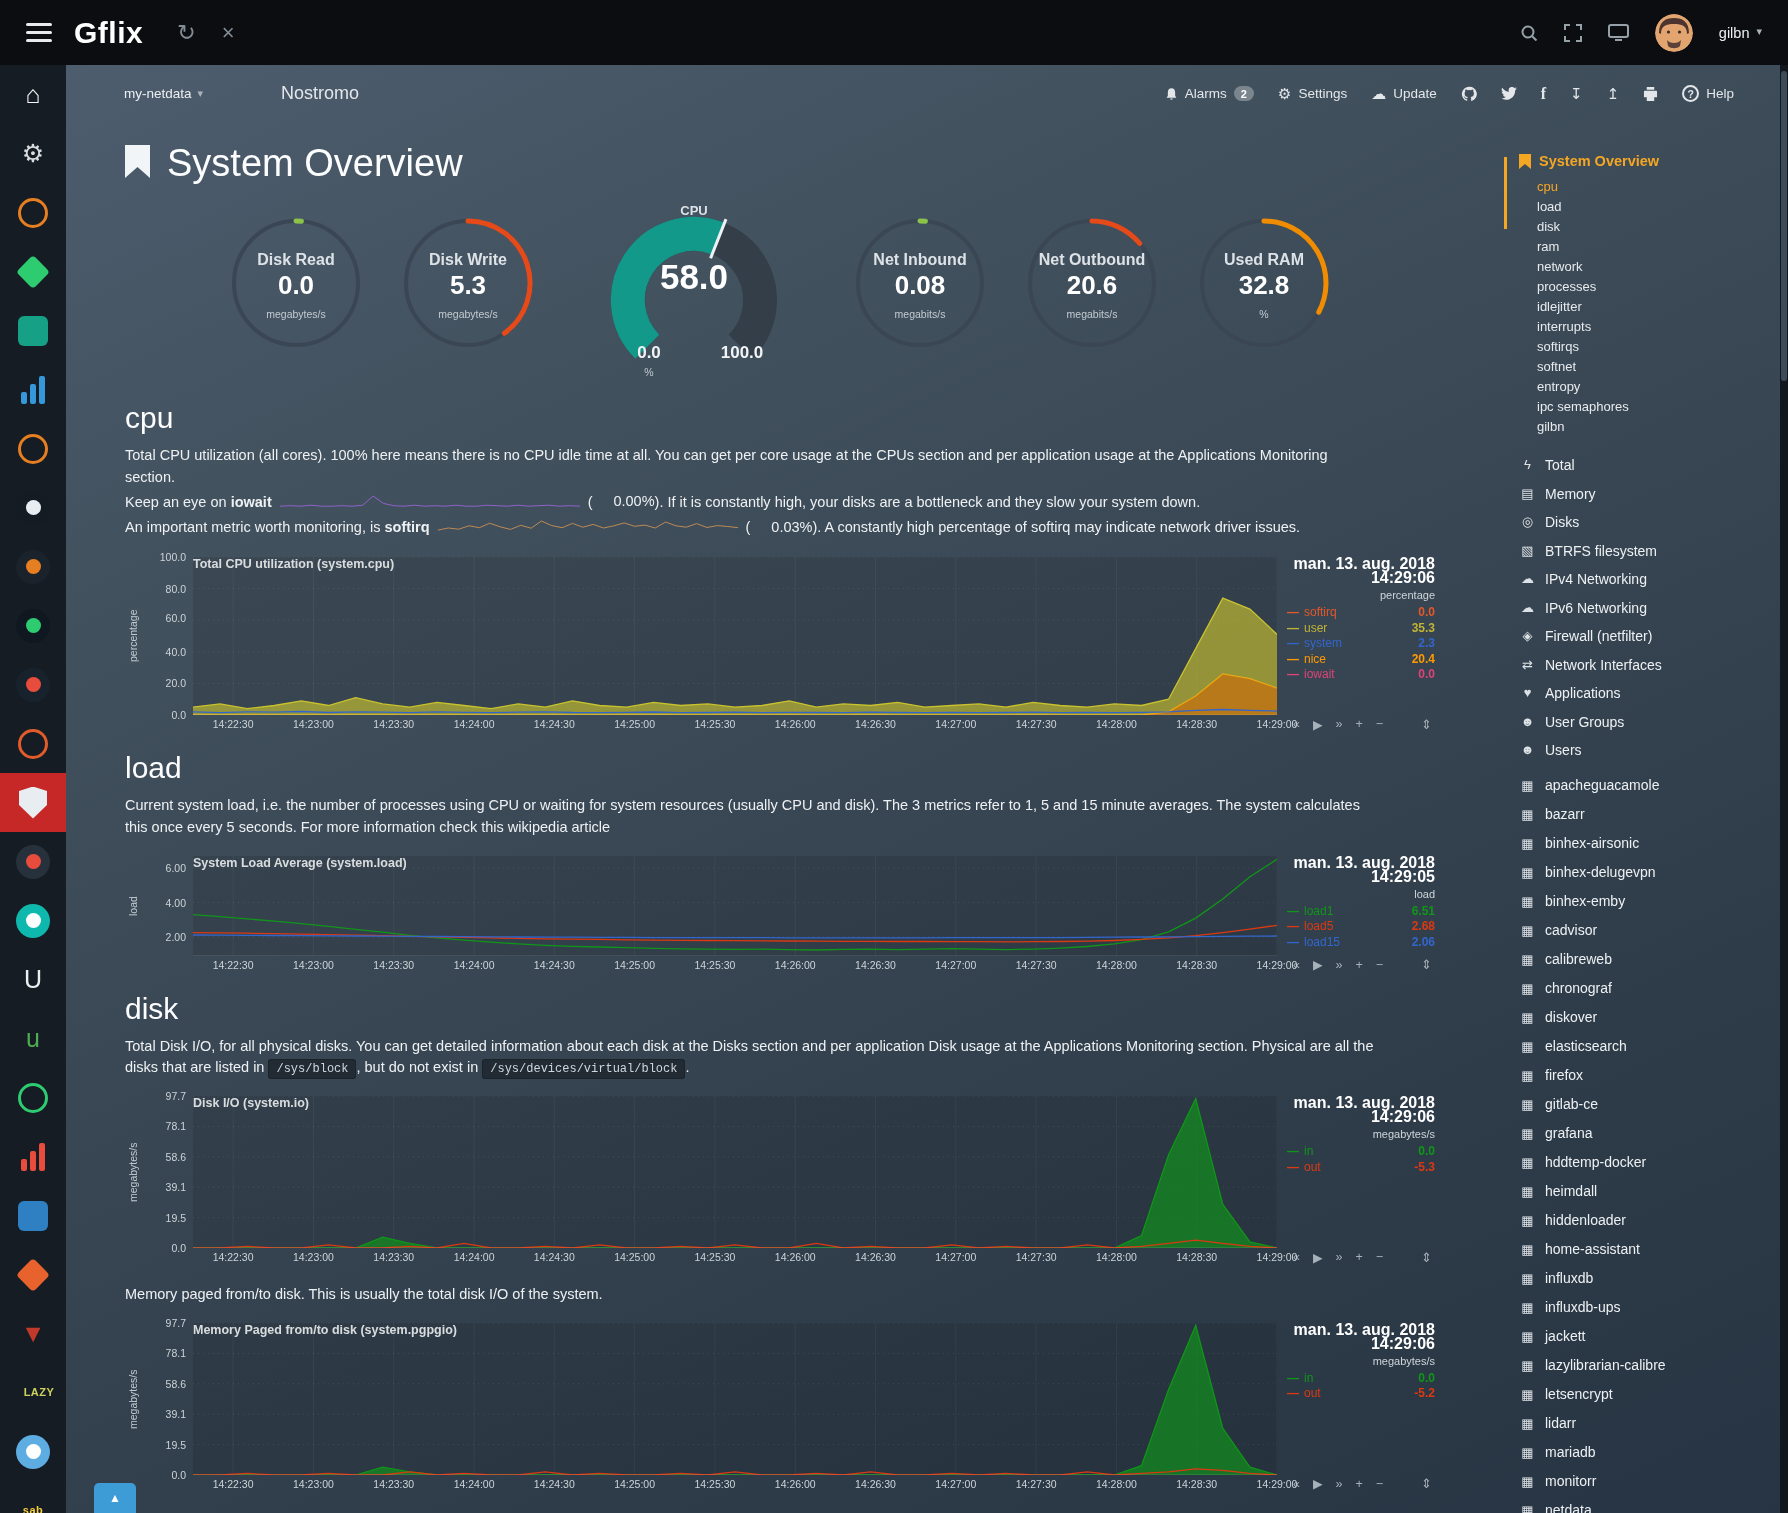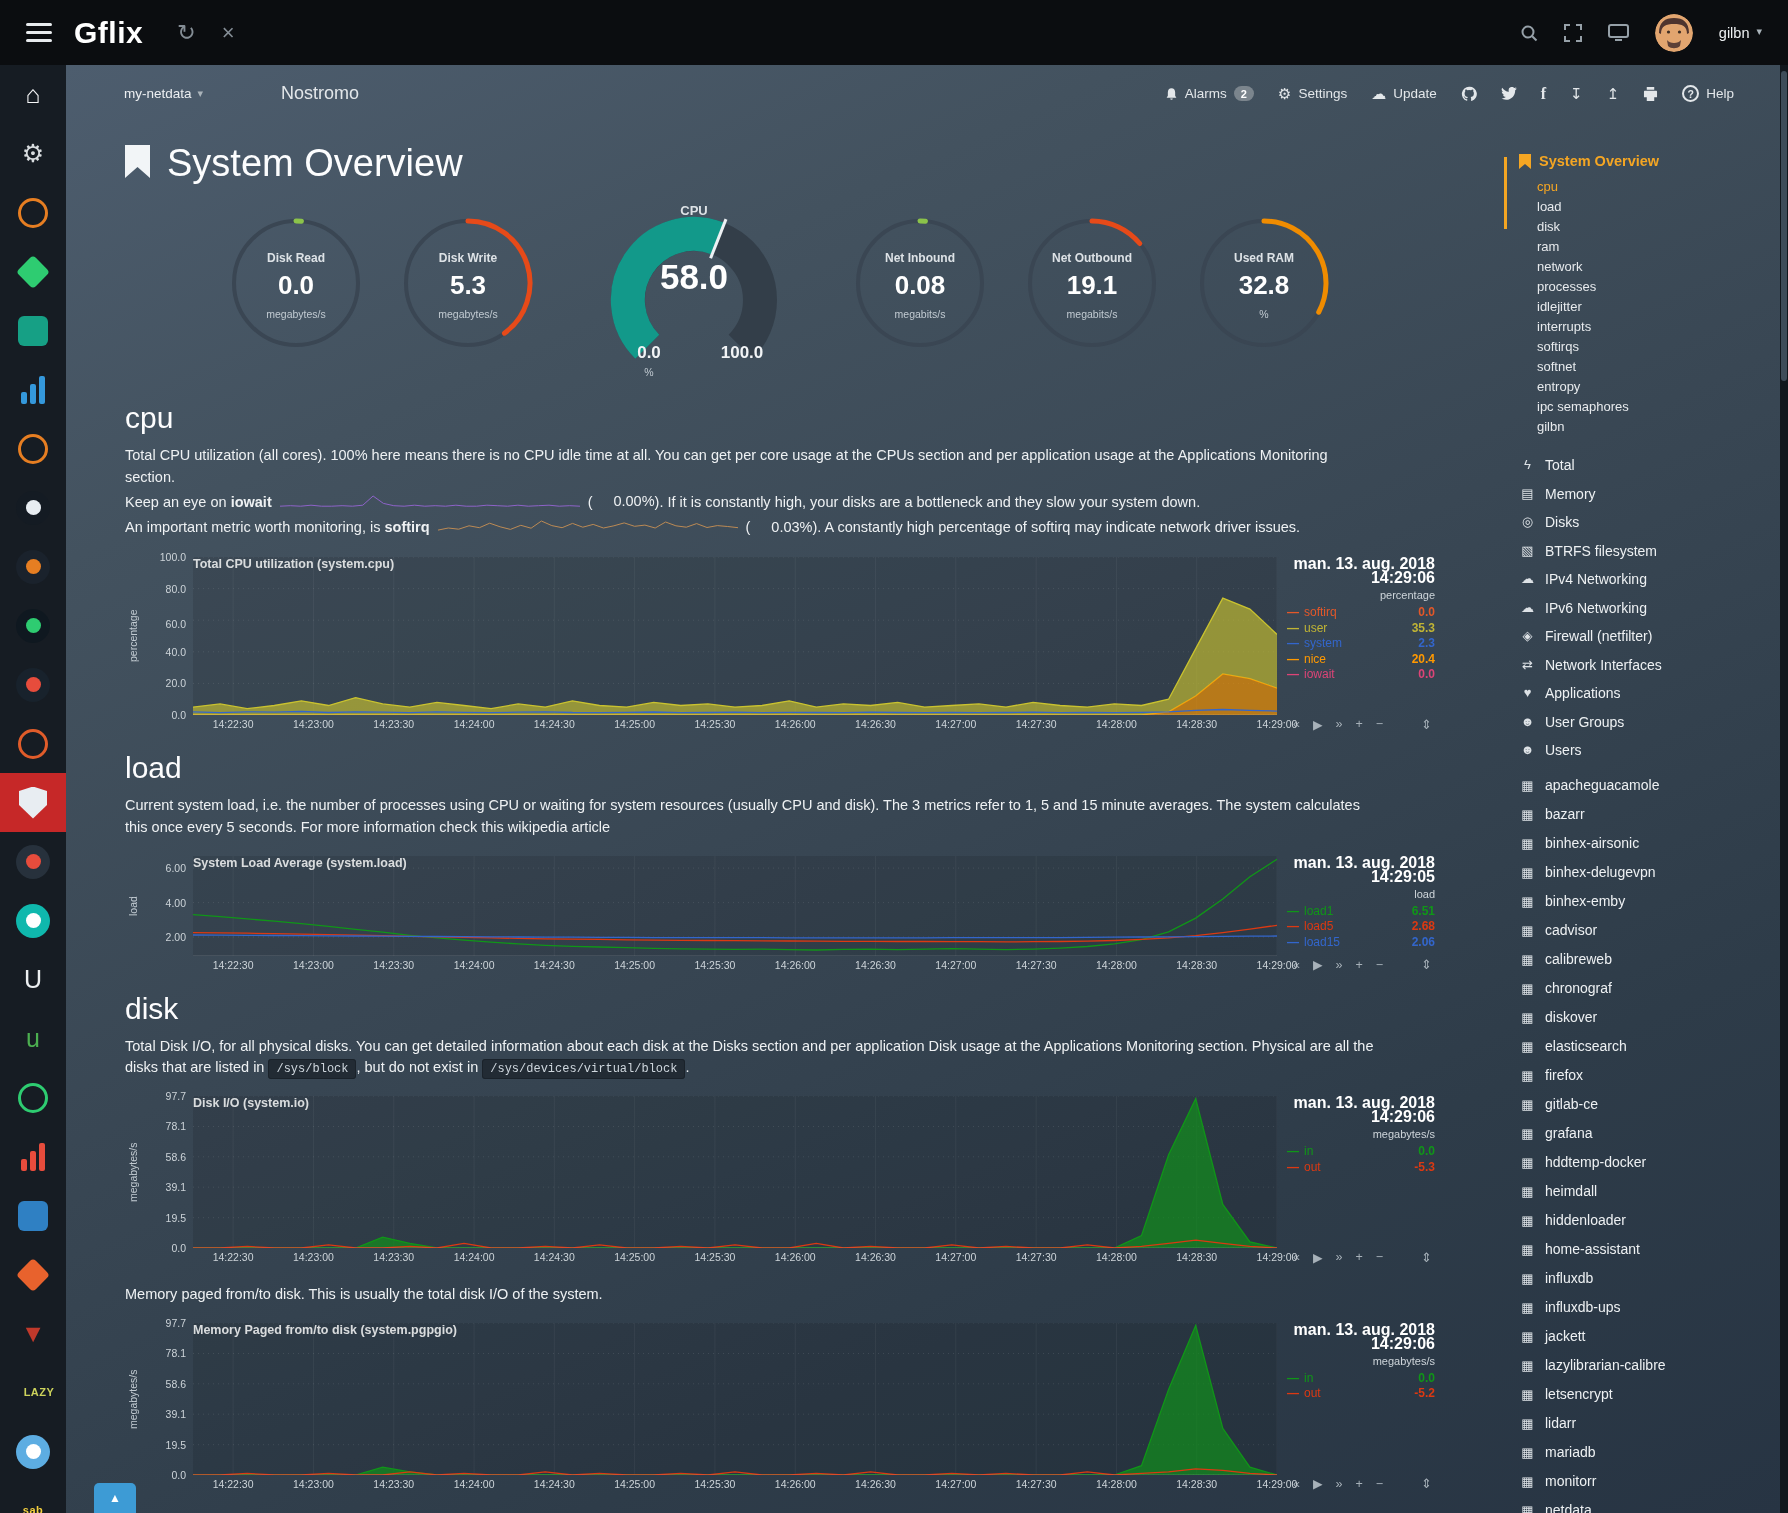--- a/index.html
+++ b/index.html
@@ -45,21 +45,21 @@
 .content{position:absolute;left:0;top:57px;width:1435px;padding:20px 0 0 59px}
 .page-head{display:flex;align-items:center;gap:17px}
 .page-head h1{font-size:38px;font-weight:400;color:#fcfdfe}
 .subtitle{font-size:13.5px;margin-top:7px;color:#e6eaed}
 
 .gauges{width:1310px;height:190px;margin-top:10px;display:flex;align-items:center;justify-content:center;gap:22px}
 .gauge{position:relative;cursor:crosshair}
 .g-small{width:150px;height:166px}
 .g-big{width:230px;height:190px;margin:0 14px}
 .gauge svg{position:absolute;left:50%;transform:translateX(-50%);top:6px}
-.g-label{position:absolute;width:100%;text-align:center;font-size:12px;font-weight:bold;color:#dde2e6}
+.g-label{position:absolute;width:100%;text-align:center;font-size:16px;font-weight:bold;color:#dde2e6}
 .g-small .g-label{top:44px}
 .g-big .g-label{top:8px;font-size:13px}
 .g-value{position:absolute;width:100%;text-align:center;font-weight:bold;color:#fff}
 .g-small .g-value{top:63px;font-size:26px}
 .g-big .g-value{top:62px;font-size:35px}
 .g-unit{position:absolute;width:100%;text-align:center;font-size:10.5px;color:#c2cbd2}
 .g-small .g-unit{top:101px}
 .g-min,.g-max{position:absolute;font-size:17px;font-weight:bold;color:#f2f4f6;top:148px;transform:translateX(-50%)}
 .g-min{left:70px}.g-max{left:163px}
 .g-big .g-unit{left:70px;top:171px;width:auto;transform:translateX(-50%)}
@@ -353,21 +353,21 @@
           <div class="g-label">Net Inbound</div>
           <div class="g-value">0.08</div>
           <div class="g-unit">megabits/s</div>
         </div>
         <div class="gauge g-small">
           <svg width="140" height="140">
             <circle cx="70" cy="70" r="62" fill="none" stroke="#3a4653" stroke-width="4"></circle>
             <path d="M70.0 8.0 A62 62 0 0 1 117.8 30.5" fill="none" stroke="#e64a19" stroke-width="5" stroke-linecap="round"></path>
           </svg>
           <div class="g-label">Net Outbound</div>
-          <div class="g-value">19.1</div>
+          <div class="g-value">20.6</div>
           <div class="g-unit">megabits/s</div>
         </div>
         <div class="gauge g-small">
           <svg width="140" height="140">
             <circle cx="70" cy="70" r="62" fill="none" stroke="#3a4653" stroke-width="4"></circle>
             <path d="M70.0 8.0 A62 62 0 0 1 124.7 99.2" fill="none" stroke="#f08c00" stroke-width="5" stroke-linecap="round"></path>
           </svg>
           <div class="g-label">Used RAM</div>
           <div class="g-value">32.8</div>
           <div class="g-unit">%</div>
@@ -414,21 +414,21 @@
             <span class="lg-dash">—</span>
             <span class="lg-name">iowait</span>
             <span class="lg-val">0.0</span>
           </div>
         </div>
         <div class="chart-main">
           <div class="ycol">
             <div class="yunit">percentage</div>
             <span class="ytick" style="top:-6px">100.0</span>
             <span class="ytick" style="top:26px">80.0</span>
-            <span class="ytick" style="top:61px">60.0</span>
+            <span class="ytick" style="top:55px">60.0</span>
             <span class="ytick" style="top:89px">40.0</span>
             <span class="ytick" style="top:120px">20.0</span>
             <span class="ytick" style="top:152px">0.0</span>
           </div>
           <div class="plot">
             <svg viewBox="0 0 1000 158" preserveAspectRatio="none" style="width:100%;height:158px;display:block">
               <rect x="0" y="0" width="1000" height="158" fill="rgba(0,0,0,0.10)"></rect>
               <line x1="0" y1="0.0" x2="1000" y2="0.0" stroke="rgba(255,255,255,0.10)" stroke-dasharray="1,4" vector-effect="non-scaling-stroke"></line>
               <line x1="0" y1="31.6" x2="1000" y2="31.6" stroke="rgba(255,255,255,0.10)" stroke-dasharray="1,4" vector-effect="non-scaling-stroke"></line>
               <line x1="0" y1="63.2" x2="1000" y2="63.2" stroke="rgba(255,255,255,0.10)" stroke-dasharray="1,4" vector-effect="non-scaling-stroke"></line>

